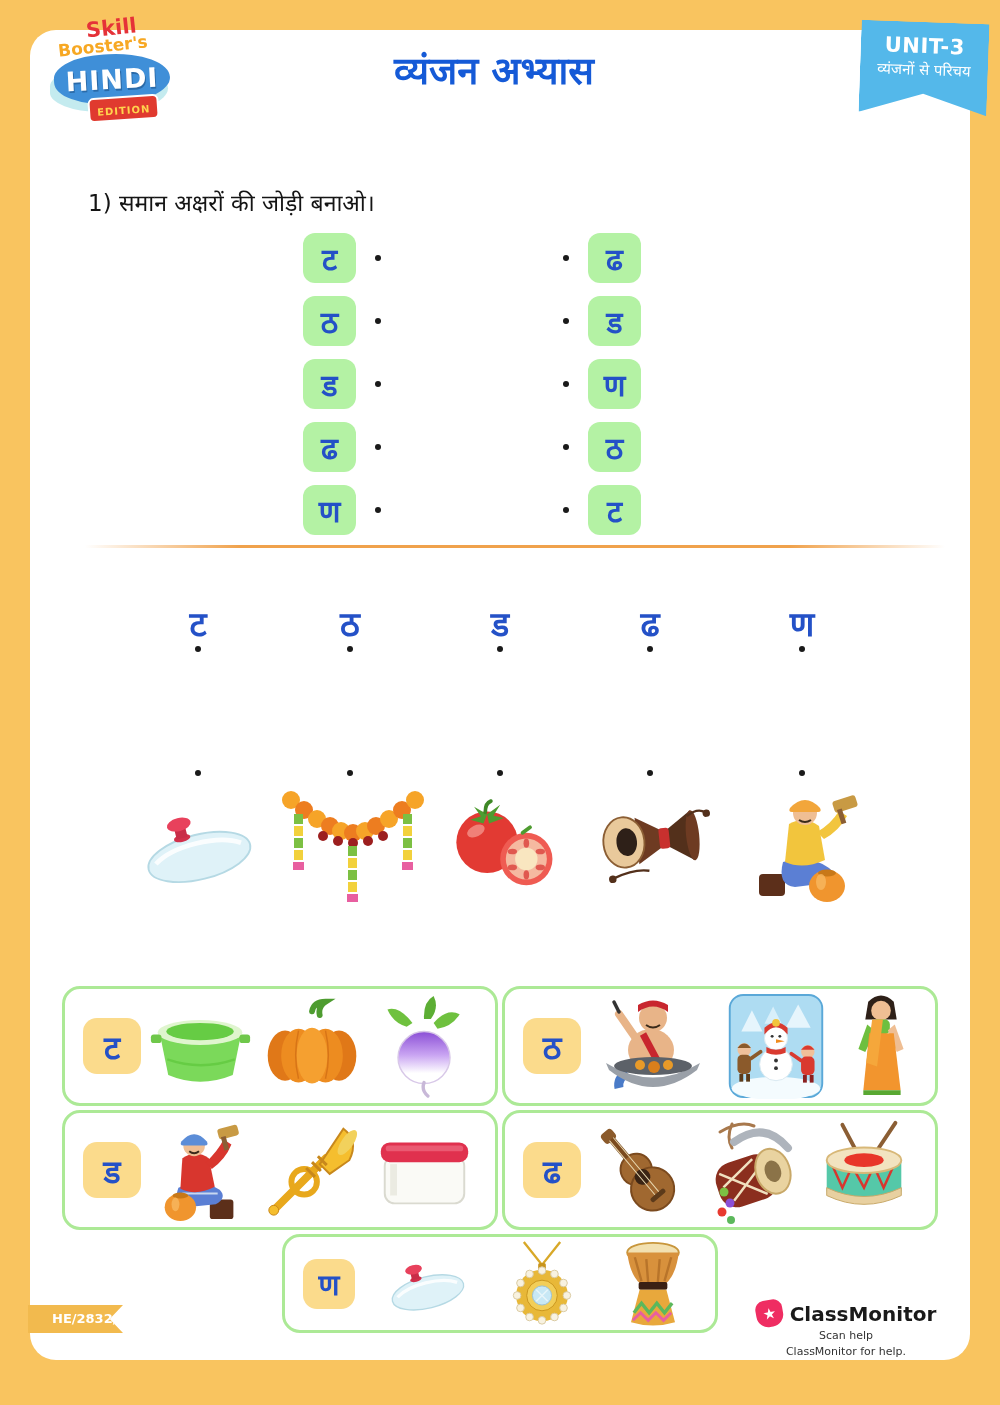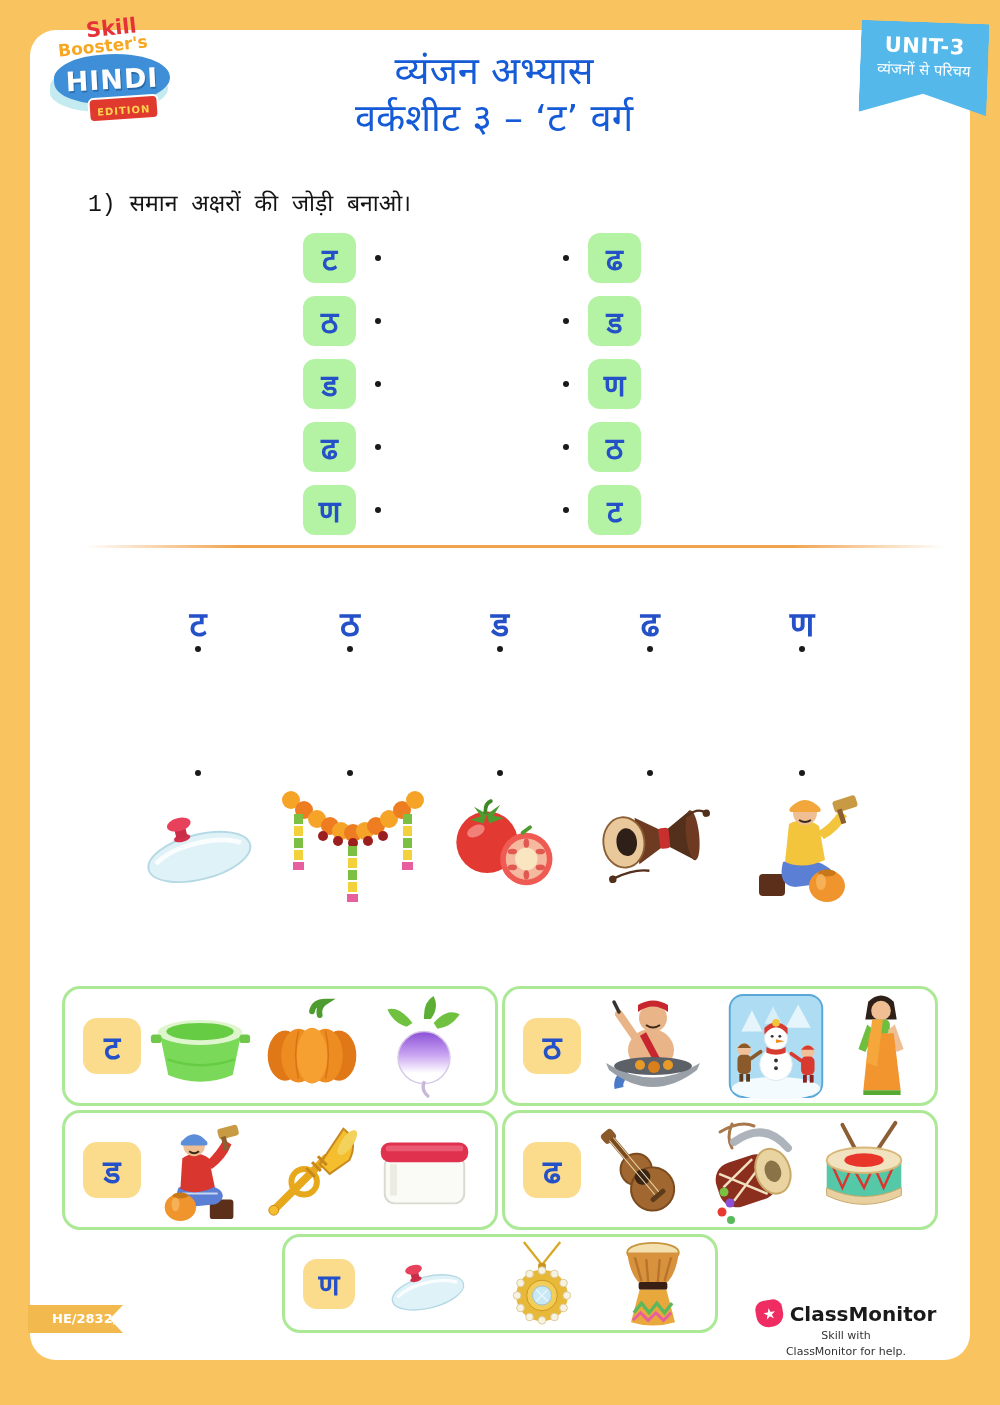--- a/index.html
+++ b/index.html
@@ -15,32 +15,32 @@
   .logo-blob-back{position:absolute;left:22px;top:58px;width:118px;height:46px;background:#C4EBEF;border-radius:48% 52% 55% 45%;}
   .logo-blob{position:absolute;left:26px;top:46px;width:116px;height:50px;background:#3F8FD8;border-radius:46% 54% 50% 50%;
     display:flex;align-items:center;justify-content:center;transform:rotate(-3deg);}
   .logo-blob span{color:#fff;font-weight:bold;font-size:27px;letter-spacing:1px;
     text-shadow:1px 2px 0 #2A6AA8;}
   .logo-edition{position:absolute;left:60px;top:88px;background:#E03A2F;border:2px solid #fff;border-radius:6px;
     padding:1px 7px;transform:rotate(-4deg);}
   .logo-edition span{color:#FFD34D;font-weight:bold;font-size:10px;letter-spacing:1px;}
 
   
-  .title{position:absolute;left:0;top:48px;width:988px;text-align:center;color:#155AD7;font-weight:normal;z-index:2;}
+  .title{position:absolute;left:0;top:48px;width:988px;text-align:center;color:#155AD7;font-weight:bold;z-index:2;}
   .title-line1{font-size:38px;line-height:46px;}
   .title-line2{font-size:38px;line-height:48px;}
 
   
   .unit-ribbon{position:absolute;left:860px;top:22px;width:128px;height:92px;background:#54B8EA;
     clip-path:polygon(0 0,100% 0,100% 100%,50% 78%,0 100%);transform:rotate(2deg);
     display:flex;flex-direction:column;align-items:center;color:#fff;z-index:4;}
   .unit-line1{margin-top:12px;font-weight:bold;font-size:21px;letter-spacing:0.5px;}
   .unit-line2{font-size:15px;margin-top:1px;}
 
-  .s-heading{position:absolute;left:88px;font-size:23px;color:#141414;font-family:Liberation Mono, monospace;}
+  .s-heading{position:absolute;left:88px;font-size:23px;color:#141414;}
 
   .tile{position:absolute;width:53px;height:50px;border-radius:12px;background:#B4F2A4;
     color:#2451C7;font-size:30px;font-weight:bold;display:flex;align-items:center;justify-content:center;}
   .dot{position:absolute;width:6px;height:6px;border-radius:50%;background:#1A1A1A;}
 
   .divider{position:absolute;left:85px;top:545px;width:860px;height:3px;
     background:linear-gradient(to right,rgba(240,162,76,0),#F0A24C 18%,#F0A24C 82%,rgba(240,162,76,0));}
 
   .s2-letter{position:absolute;top:600px;width:80px;text-align:center;font-size:34px;font-weight:bold;color:#2451C7;}
   .s2-img{position:absolute;top:782px;width:150px;height:126px;display:flex;align-items:center;justify-content:center;}
@@ -76,21 +76,20 @@
     <div class="logo-blob">
       <span>HINDI</span>
     </div>
     <div class="logo-edition">
       <span>EDITION</span>
     </div>
   </div>
 
   <div class="title">
     <div class="title-line1">व्यंजन अभ्यास</div>
-    <div class="title-line2">वर्कशीट ३ – ‘ट’ वर्ग</div>
   </div>
 
   <div class="unit-ribbon">
     <div class="unit-line1">UNIT-3</div>
     <div class="unit-line2">व्यंजनों से परिचय</div>
   </div>
 
   <div class="s-heading" style="top:186px">1) समान अक्षरों की जोड़ी बनाओ।</div>
 
   <div class="tile" style="left:303px;top:233px">ट</div>
@@ -486,16 +485,16 @@
     </div>
   </div>
 
   <div class="code-ribbon">HE/2832/3</div>
 
   <div class="cm">
     <div class="cm-row">
       <div class="cm-icon">★</div>
       <div class="cm-name">ClassMonitor</div>
     </div>
-    <div class="cm-sub">Skill with</div>
+    <div class="cm-sub">Scan help</div>
     <div class="cm-sub">ClassMonitor for help.</div>
   </div>
 </div>
 
 </body></html>

